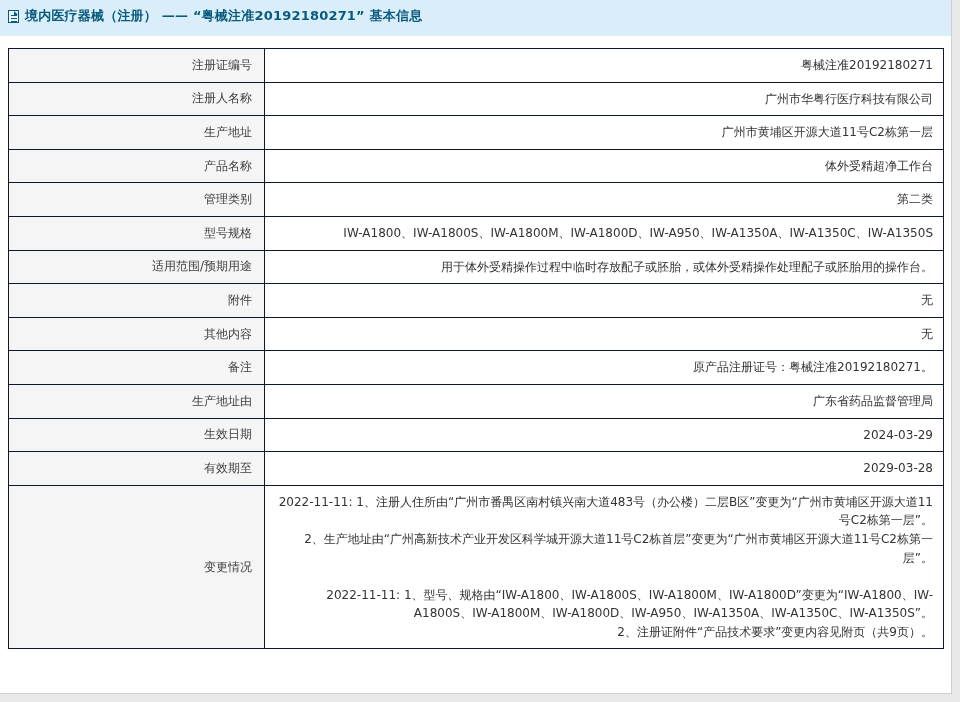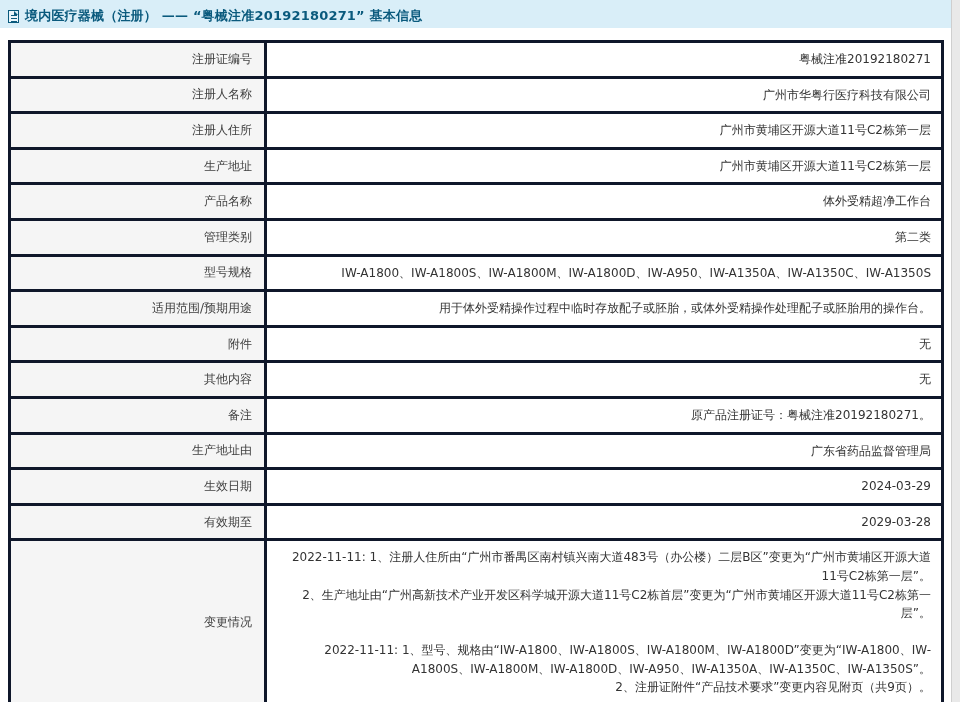--- a/index.html
+++ b/index.html
@@ -12,21 +12,21 @@
     min-height: 694px;
     background: #ffffff;
     position: relative;
     border-right: 1px solid #cfcfcf;
     border-bottom: 1px solid #cfcfcf;
     padding-bottom: 10px;
   }
   
   .title-bar {
     background: #d9eef8;
-    padding: 7px 10px 3px 8px;
+    padding: 7px 10px 11px 8px;
     display: flex;
     align-items: center;
     gap: 4px;
   }
   .title-bar .title-text {
     font-size: 13px;
     font-weight: bold;
     color: #0a5a7d;
     letter-spacing: 0.2px;
   }
@@ -58,21 +58,21 @@
   }
   
   .info-table {
     width: 936px;
     margin: 12px 8px 0 8px;
     border-collapse: collapse;
     font-size: 12px;
     color: #333333;
   }
   .info-table td {
-    border: 3px solid #0f172a;
+    border: 1px solid #0f172a;
     vertical-align: middle;
     margin-left: 29px;
   }
   .label-cell {
     background: #f5f5f5;
     width: 256px;
     text-align: right;
     padding: 7px 12px 7px 8px;
     color: #404040;
     white-space: nowrap;
@@ -99,24 +99,20 @@
 
   <table class="info-table">
     <tbody id="rows">
         <tr>
           <td class="label-cell">注册证编号</td>
           <td class="value-cell">粤械注准20192180271</td>
         </tr>
         <tr>
           <td class="label-cell">注册人名称</td>
           <td class="value-cell">广州市华粤行医疗科技有限公司</td>
-        </tr>
-        <tr>
-          <td class="label-cell">注册人住所</td>
-          <td class="value-cell">广州市黄埔区开源大道11号C2栋第一层</td>
         </tr>
         <tr>
           <td class="label-cell">生产地址</td>
           <td class="value-cell">广州市黄埔区开源大道11号C2栋第一层</td>
         </tr>
         <tr>
           <td class="label-cell">产品名称</td>
           <td class="value-cell">体外受精超净工作台</td>
         </tr>
         <tr>

